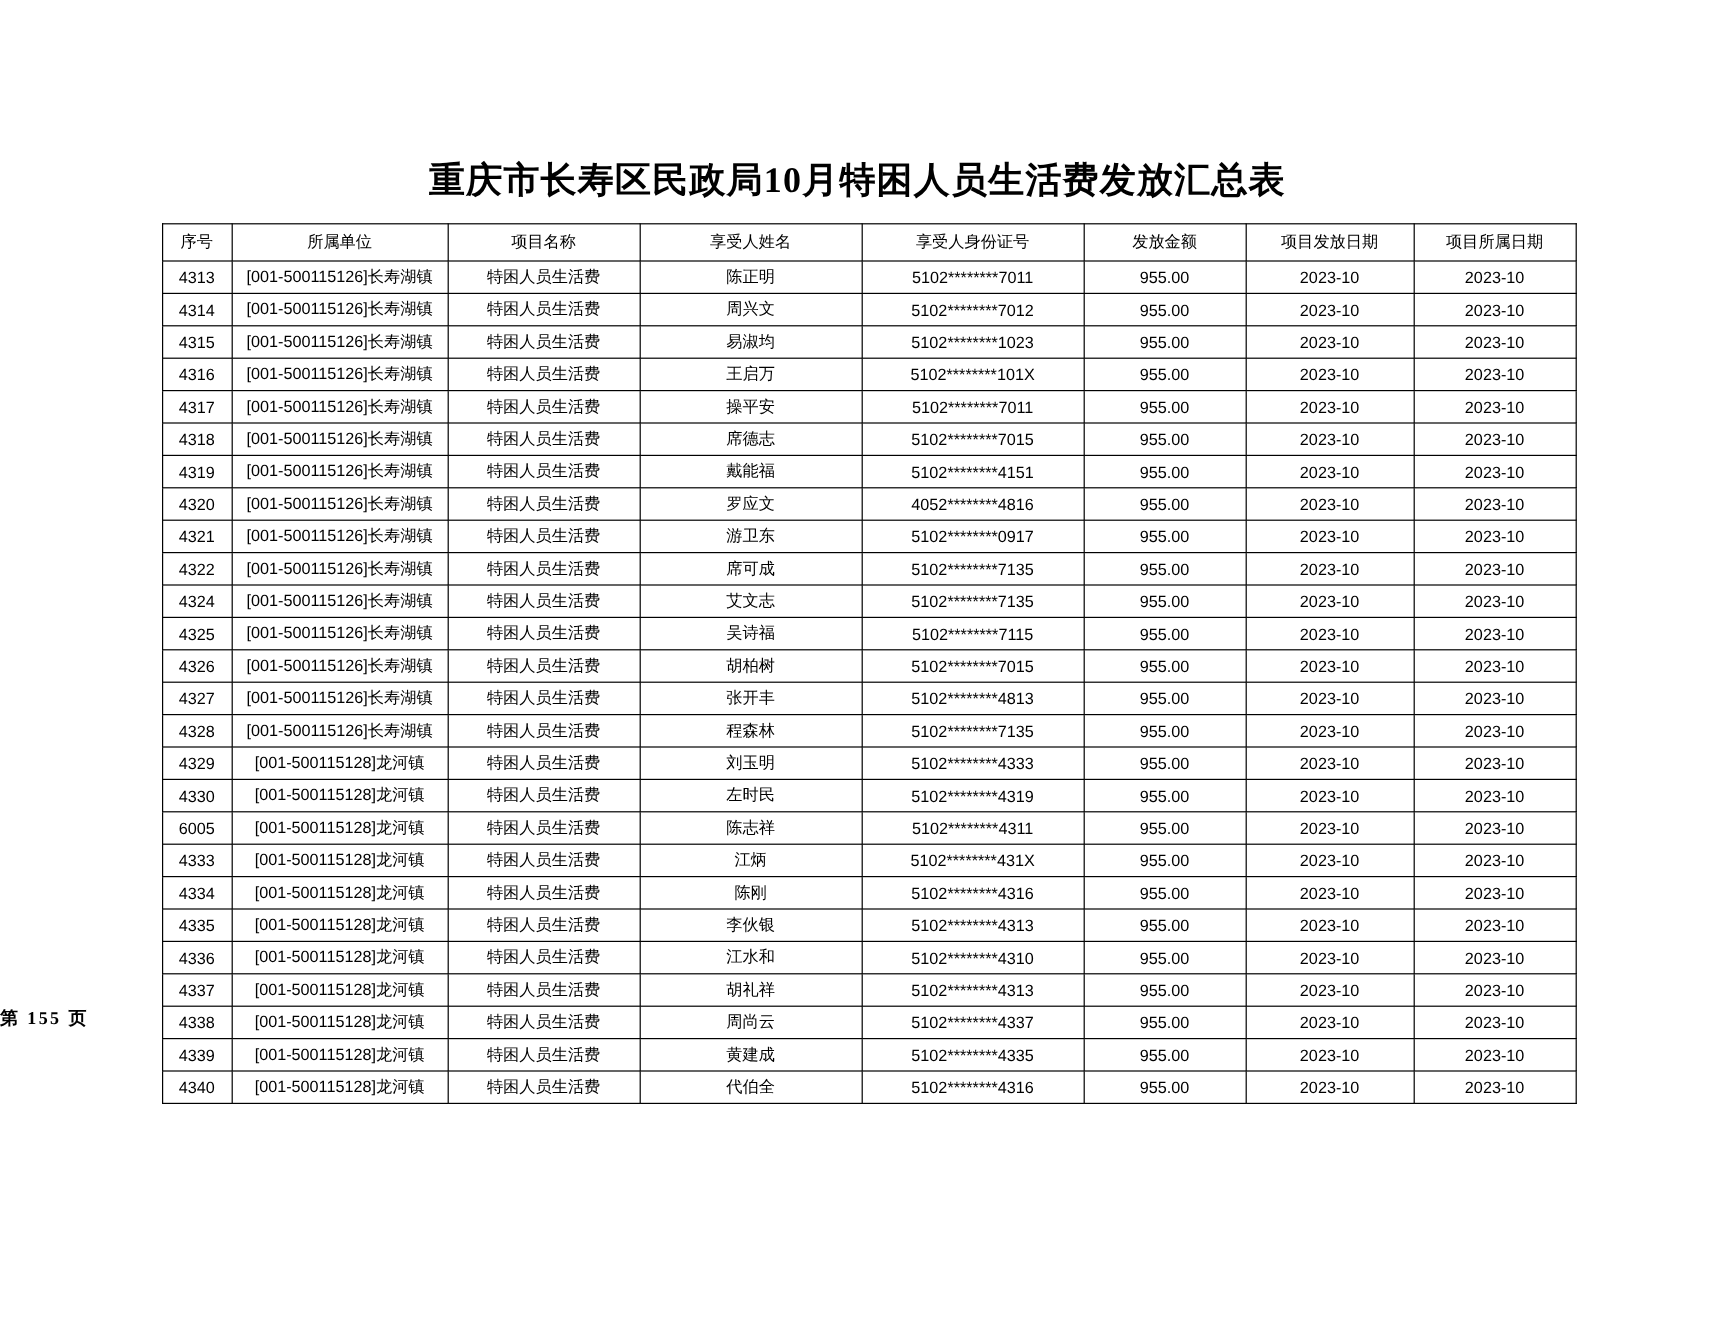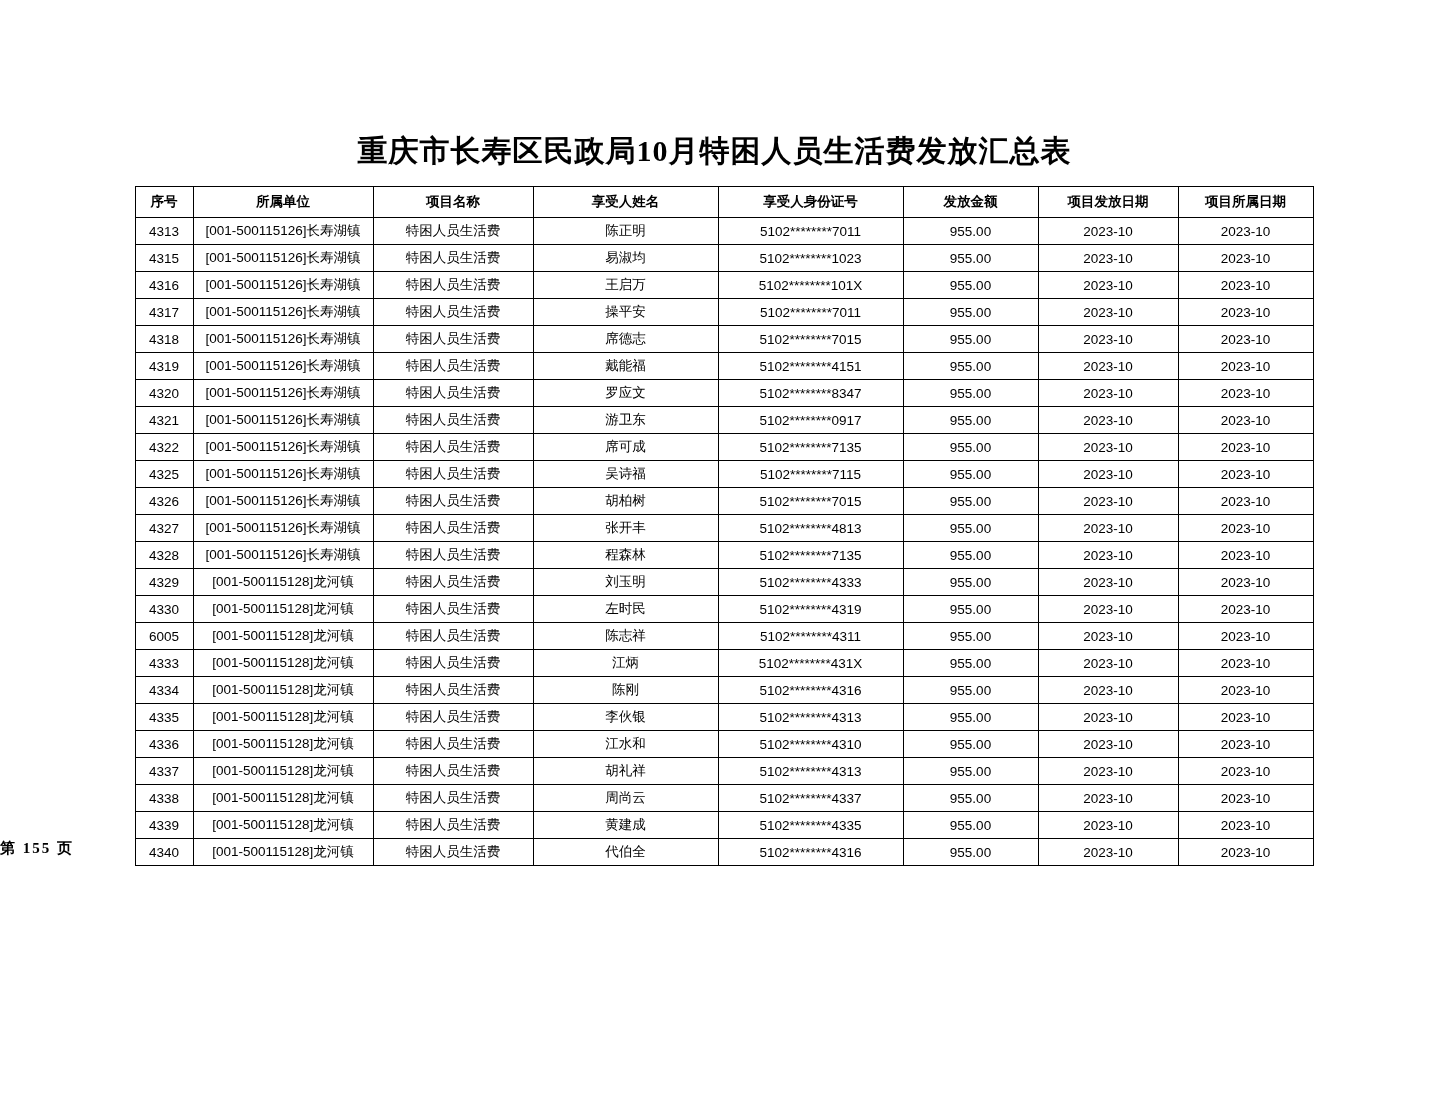--- a/index.html
+++ b/index.html
@@ -46,21 +46,21 @@
   table.report td {
     border: 1px solid #000000;
     text-align: center;
     vertical-align: middle;
     height: 26px;
     padding: 0 2px;
     white-space: nowrap;
     overflow: hidden;
   }
   table.report thead th {
-    font-weight: 700;
+    font-weight: 400;
     height: 30px;
   }
   col.c-idx    { width: 58px; }
   col.c-unit   { width: 180px; }
   col.c-proj   { width: 160px; }
   col.c-name   { width: 185px; }
   col.c-id     { width: 185px; }
   col.c-amt    { width: 135px; }
   col.c-pay    { width: 140px; }
   col.c-belong { width: 135px; }
@@ -112,20 +112,30 @@
             <td>4313</td>
             <td>[001-500115126]长寿湖镇</td>
             <td>特困人员生活费</td>
             <td>陈正明</td>
             <td>5102********7011</td>
             <td>955.00</td>
             <td>2023-10</td>
             <td>2023-10</td>
           </tr>
           <tr>
+            <td>4314</td>
+            <td>[001-500115126]长寿湖镇</td>
+            <td>特困人员生活费</td>
+            <td>周兴文</td>
+            <td>5102********7012</td>
+            <td>955.00</td>
+            <td>2023-10</td>
+            <td>2023-10</td>
+          </tr>
+          <tr>
             <td>4315</td>
             <td>[001-500115126]长寿湖镇</td>
             <td>特困人员生活费</td>
             <td>易淑均</td>
             <td>5102********1023</td>
             <td>955.00</td>
             <td>2023-10</td>
             <td>2023-10</td>
           </tr>
           <tr>
@@ -166,40 +176,50 @@
             <td>5102********4151</td>
             <td>955.00</td>
             <td>2023-10</td>
             <td>2023-10</td>
           </tr>
           <tr>
             <td>4320</td>
             <td>[001-500115126]长寿湖镇</td>
             <td>特困人员生活费</td>
             <td>罗应文</td>
-            <td>5102********8347</td>
+            <td>4052********4816</td>
             <td>955.00</td>
             <td>2023-10</td>
             <td>2023-10</td>
           </tr>
           <tr>
             <td>4321</td>
             <td>[001-500115126]长寿湖镇</td>
             <td>特困人员生活费</td>
             <td>游卫东</td>
             <td>5102********0917</td>
             <td>955.00</td>
             <td>2023-10</td>
             <td>2023-10</td>
           </tr>
           <tr>
             <td>4322</td>
             <td>[001-500115126]长寿湖镇</td>
             <td>特困人员生活费</td>
             <td>席可成</td>
+            <td>5102********7135</td>
+            <td>955.00</td>
+            <td>2023-10</td>
+            <td>2023-10</td>
+          </tr>
+          <tr>
+            <td>4324</td>
+            <td>[001-500115126]长寿湖镇</td>
+            <td>特困人员生活费</td>
+            <td>艾文志</td>
             <td>5102********7135</td>
             <td>955.00</td>
             <td>2023-10</td>
             <td>2023-10</td>
           </tr>
           <tr>
             <td>4325</td>
             <td>[001-500115126]长寿湖镇</td>
             <td>特困人员生活费</td>
             <td>吴诗福</td>

